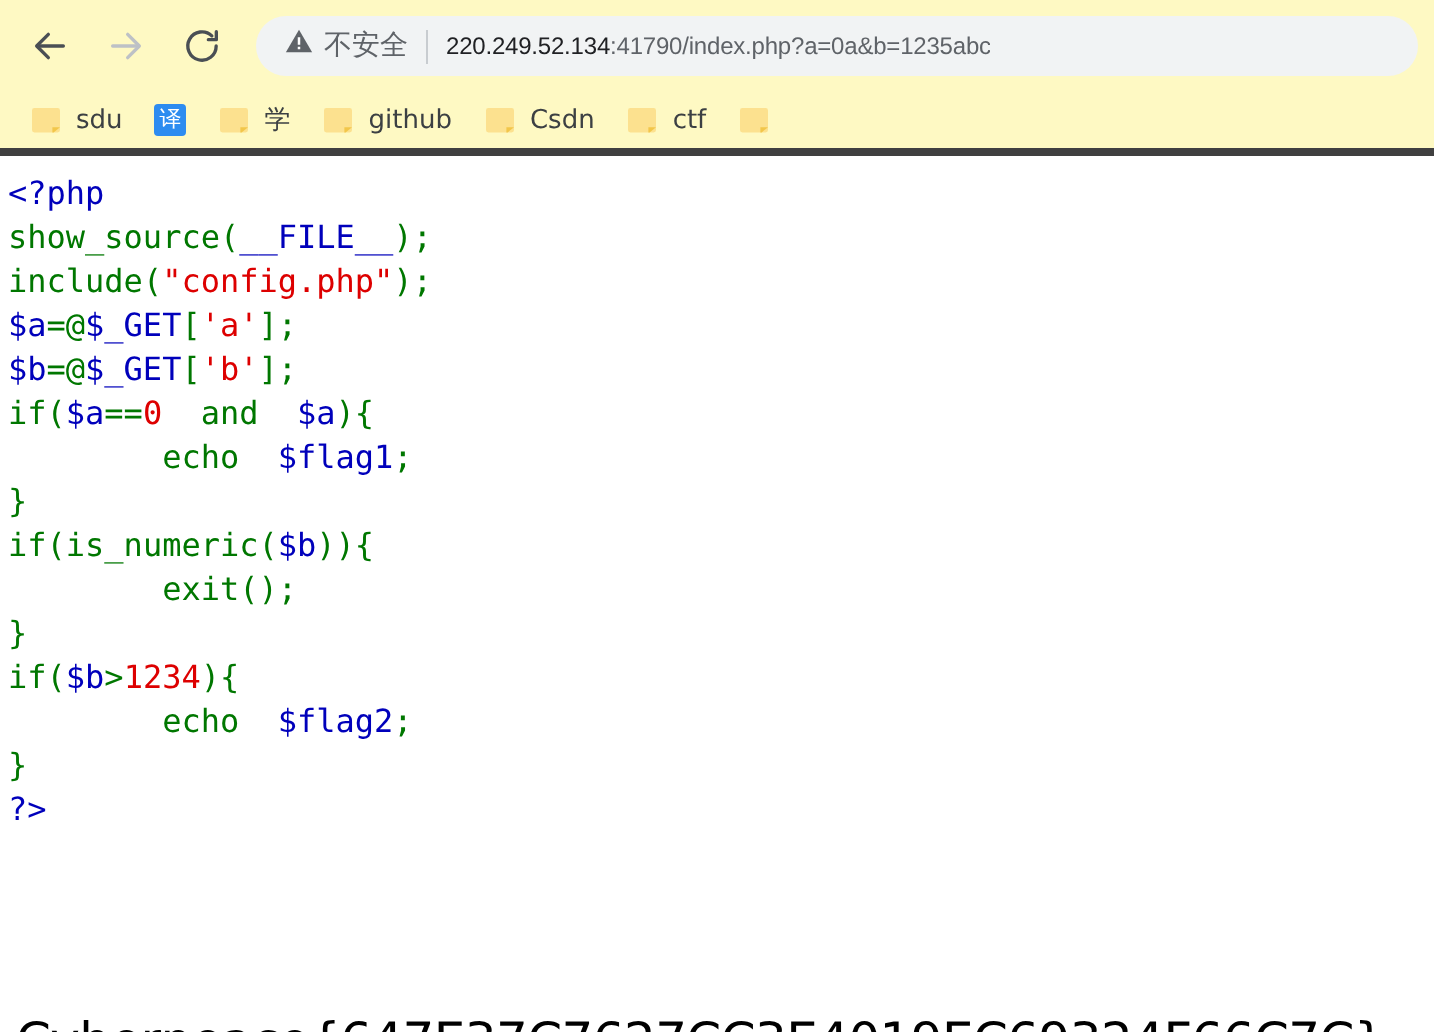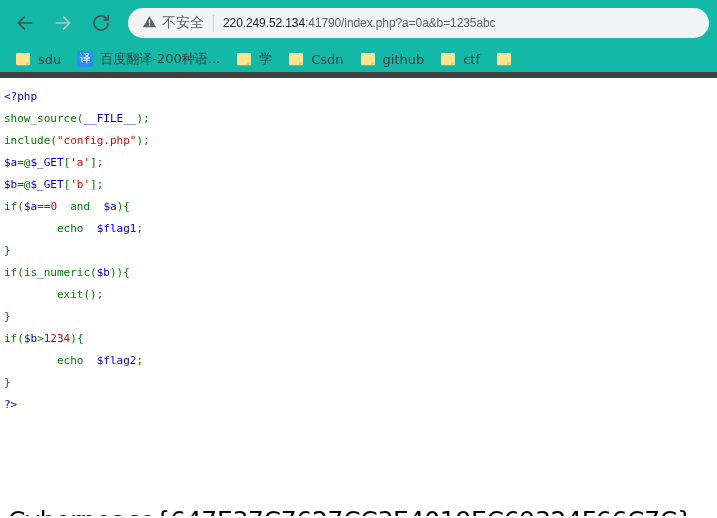--- a/index.html
+++ b/index.html
@@ -11,21 +11,21 @@
     width: 717px;
     height: 518px;
     overflow: hidden;
     background: #ffffff;
     font-family: "Liberation Sans", sans-serif;
     -webkit-font-smoothing: antialiased;
   }
 
   
   #browser-chrome {
-    background: #14b8a6;
+    background: #fef9c3;
     width: 717px;
   }
 
   #toolbar {
     height: 46px;
     display: flex;
     align-items: center;
     padding: 0 0 0 8px;
     box-sizing: border-box;
   }
@@ -88,21 +88,21 @@
   #url-host { color: #202124; }
   #url-rest { color: #5f6368; }
 
   
   #bookmarks-bar {
     height: 32px;
     display: flex;
     align-items: center;
     padding-left: 8px;
     box-sizing: border-box;
-    border-bottom: 6px solid #404040;
+    border-bottom: 4px solid #404040;
     overflow: hidden;
     white-space: nowrap;
   }
   .bookmark {
     display: flex;
     align-items: center;
     height: 24px;
     padding: 0 7px;
     border-radius: 4px;
     flex: 0 0 auto;
@@ -134,21 +134,21 @@
     width: 717px;
     height: 438px;
     background: #ffffff;
     overflow: hidden;
   }
 
   #code-block {
     margin: 0;
     padding: 8px 0 0 4px;
     font-family: "DejaVu Sans Mono", "Liberation Mono", monospace;
-    font-size: 11px;
+    font-size: 16px;
     line-height: 22px;
     white-space: pre;
     color: #000000;
   }
 
   
   .tok-default { color: #0000bb; }
   .tok-keyword { color: #007700; }
   .tok-string  { color: #dd0000; }
 
@@ -218,48 +218,47 @@
         <span>
           <svg class="folder-icon" width="16" height="15" viewBox="0 0 16 15">
             <path d="M1 2.2 A1.2 1.2 0 0 1 2.2 1 H13.8 A1.2 1.2 0 0 1 15 2.2 V12 A1.2 1.2 0 0 1 13.8 13.2 H2.2 A1.2 1.2 0 0 1 1 12 Z" fill="#fce18f"></path>
             <path d="M11.2 13.2 V10.6 H15 L11.8 13.2 Z" fill="#f2c64a"></path>
           </svg>
         </span>
         <span class="bookmark-label">sdu</span>
       </div>
       <div class="bookmark">
         <div class="translate-icon">译</div>
-        <span class="bookmark-label">百度翻译-200种语...</span>
       </div>
       <div class="bookmark">
         <span>
           <svg class="folder-icon" width="16" height="15" viewBox="0 0 16 15">
             <path d="M1 2.2 A1.2 1.2 0 0 1 2.2 1 H13.8 A1.2 1.2 0 0 1 15 2.2 V12 A1.2 1.2 0 0 1 13.8 13.2 H2.2 A1.2 1.2 0 0 1 1 12 Z" fill="#fce18f"></path>
             <path d="M11.2 13.2 V10.6 H15 L11.8 13.2 Z" fill="#f2c64a"></path>
           </svg>
         </span>
         <span class="bookmark-label">学</span>
       </div>
       <div class="bookmark">
         <span>
           <svg class="folder-icon" width="16" height="15" viewBox="0 0 16 15">
             <path d="M1 2.2 A1.2 1.2 0 0 1 2.2 1 H13.8 A1.2 1.2 0 0 1 15 2.2 V12 A1.2 1.2 0 0 1 13.8 13.2 H2.2 A1.2 1.2 0 0 1 1 12 Z" fill="#fce18f"></path>
             <path d="M11.2 13.2 V10.6 H15 L11.8 13.2 Z" fill="#f2c64a"></path>
           </svg>
         </span>
+        <span class="bookmark-label">github</span>
+      </div>
+      <div class="bookmark">
+        <span>
+          <svg class="folder-icon" width="16" height="15" viewBox="0 0 16 15">
+            <path d="M1 2.2 A1.2 1.2 0 0 1 2.2 1 H13.8 A1.2 1.2 0 0 1 15 2.2 V12 A1.2 1.2 0 0 1 13.8 13.2 H2.2 A1.2 1.2 0 0 1 1 12 Z" fill="#fce18f"></path>
+            <path d="M11.2 13.2 V10.6 H15 L11.8 13.2 Z" fill="#f2c64a"></path>
+          </svg>
+        </span>
         <span class="bookmark-label">Csdn</span>
-      </div>
-      <div class="bookmark">
-        <span>
-          <svg class="folder-icon" width="16" height="15" viewBox="0 0 16 15">
-            <path d="M1 2.2 A1.2 1.2 0 0 1 2.2 1 H13.8 A1.2 1.2 0 0 1 15 2.2 V12 A1.2 1.2 0 0 1 13.8 13.2 H2.2 A1.2 1.2 0 0 1 1 12 Z" fill="#fce18f"></path>
-            <path d="M11.2 13.2 V10.6 H15 L11.8 13.2 Z" fill="#f2c64a"></path>
-          </svg>
-        </span>
-        <span class="bookmark-label">github</span>
       </div>
       <div class="bookmark">
         <span>
           <svg class="folder-icon" width="16" height="15" viewBox="0 0 16 15">
             <path d="M1 2.2 A1.2 1.2 0 0 1 2.2 1 H13.8 A1.2 1.2 0 0 1 15 2.2 V12 A1.2 1.2 0 0 1 13.8 13.2 H2.2 A1.2 1.2 0 0 1 1 12 Z" fill="#fce18f"></path>
             <path d="M11.2 13.2 V10.6 H15 L11.8 13.2 Z" fill="#f2c64a"></path>
           </svg>
         </span>
         <span class="bookmark-label">ctf</span>
       </div>

